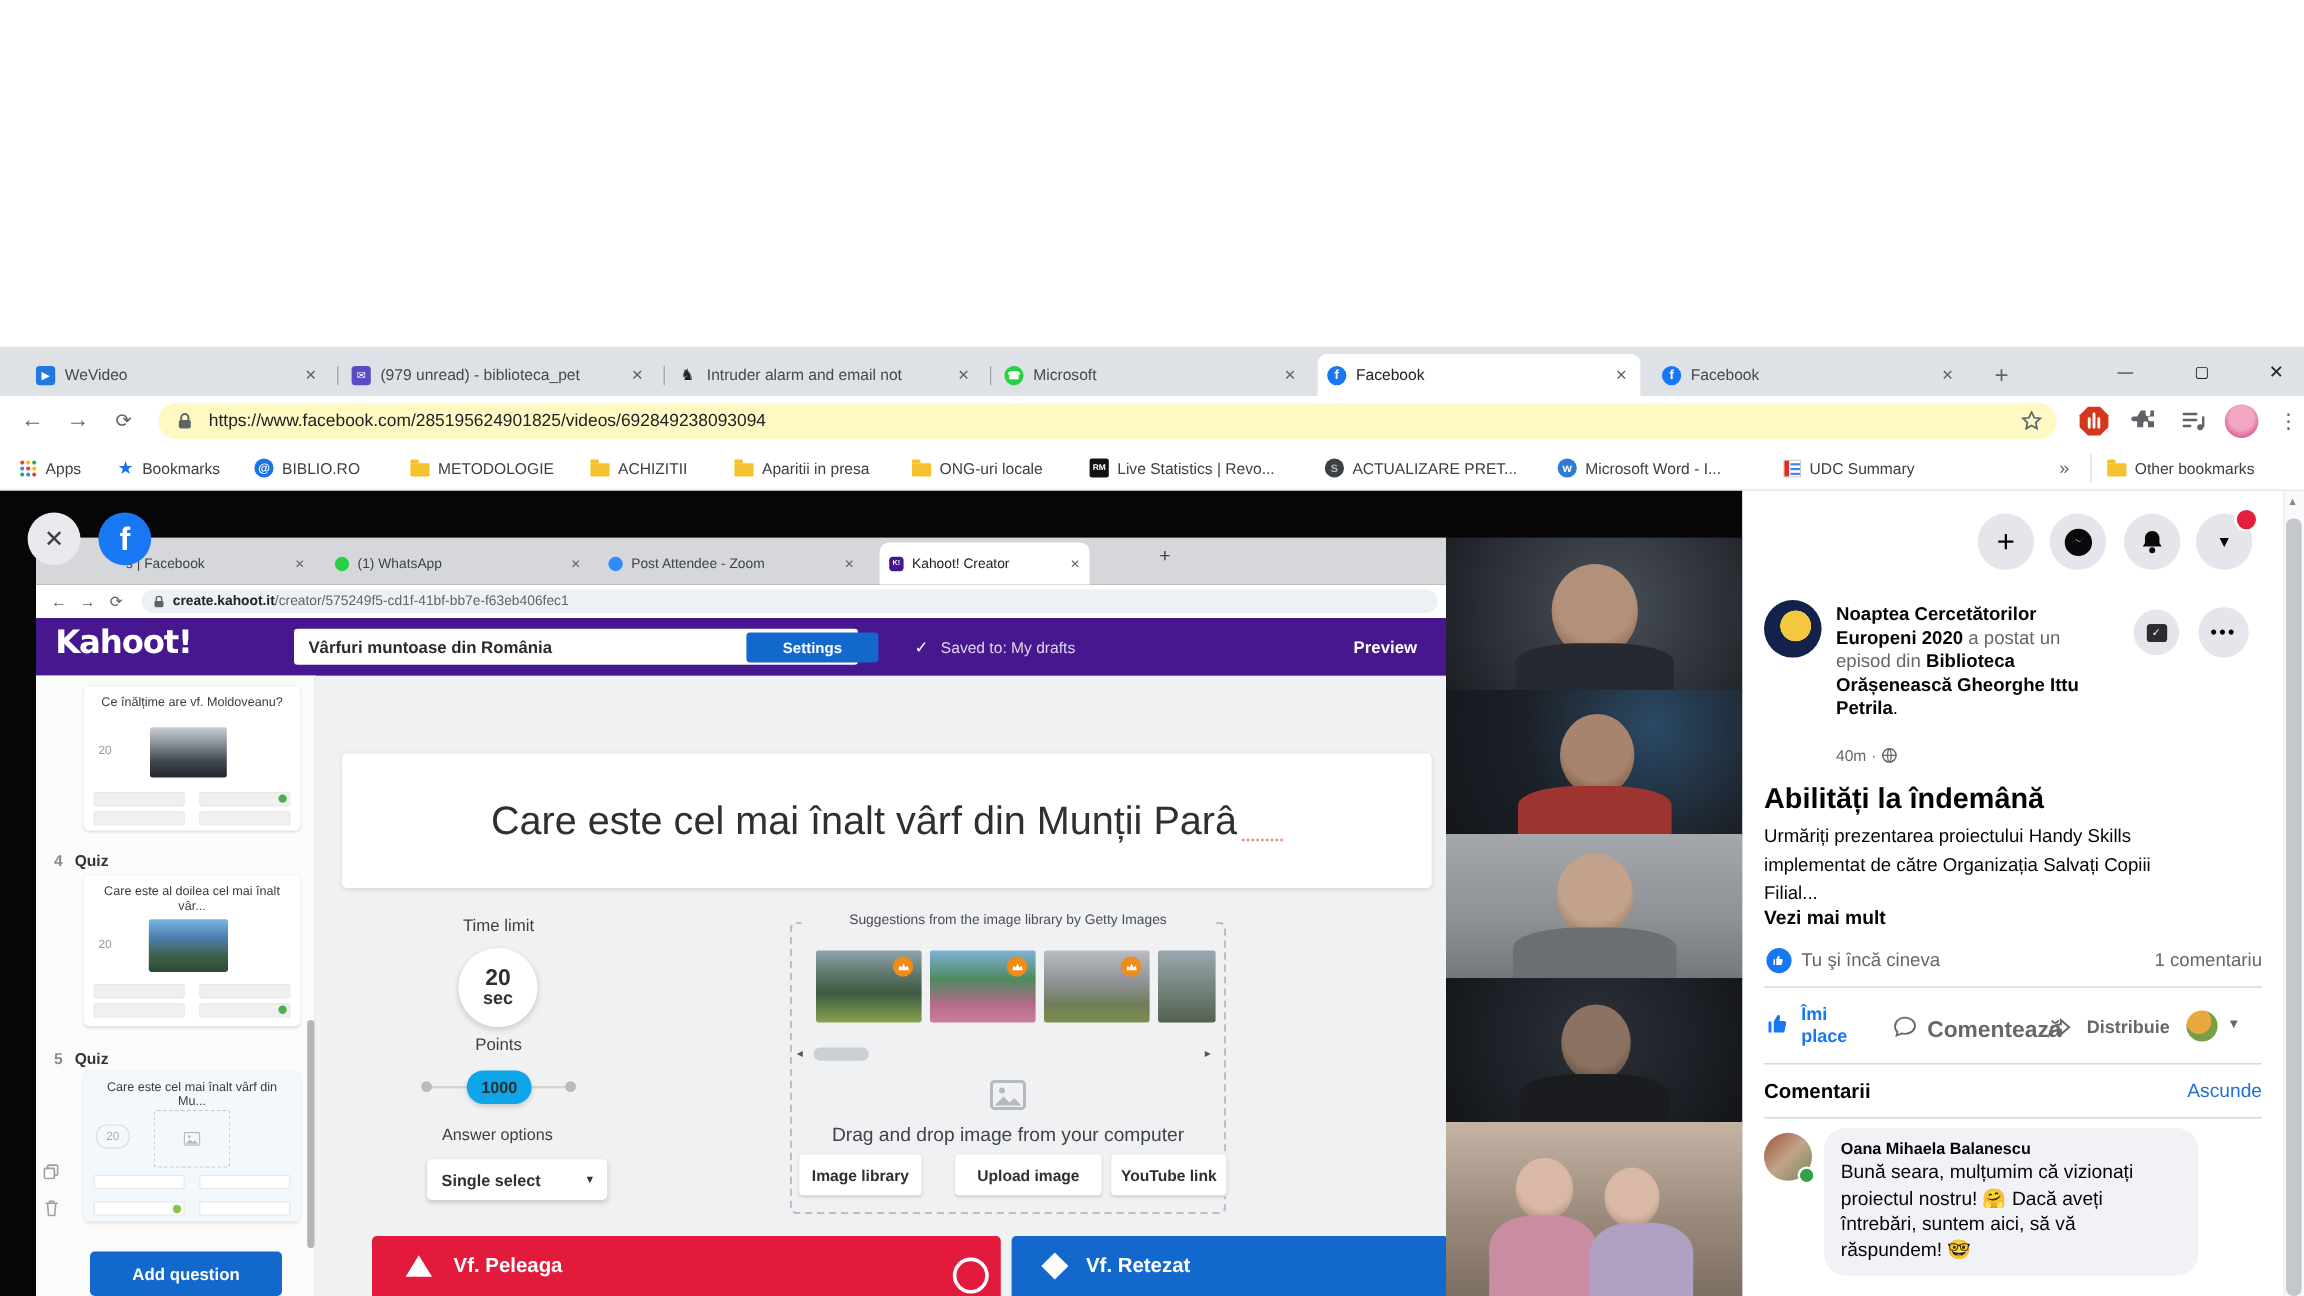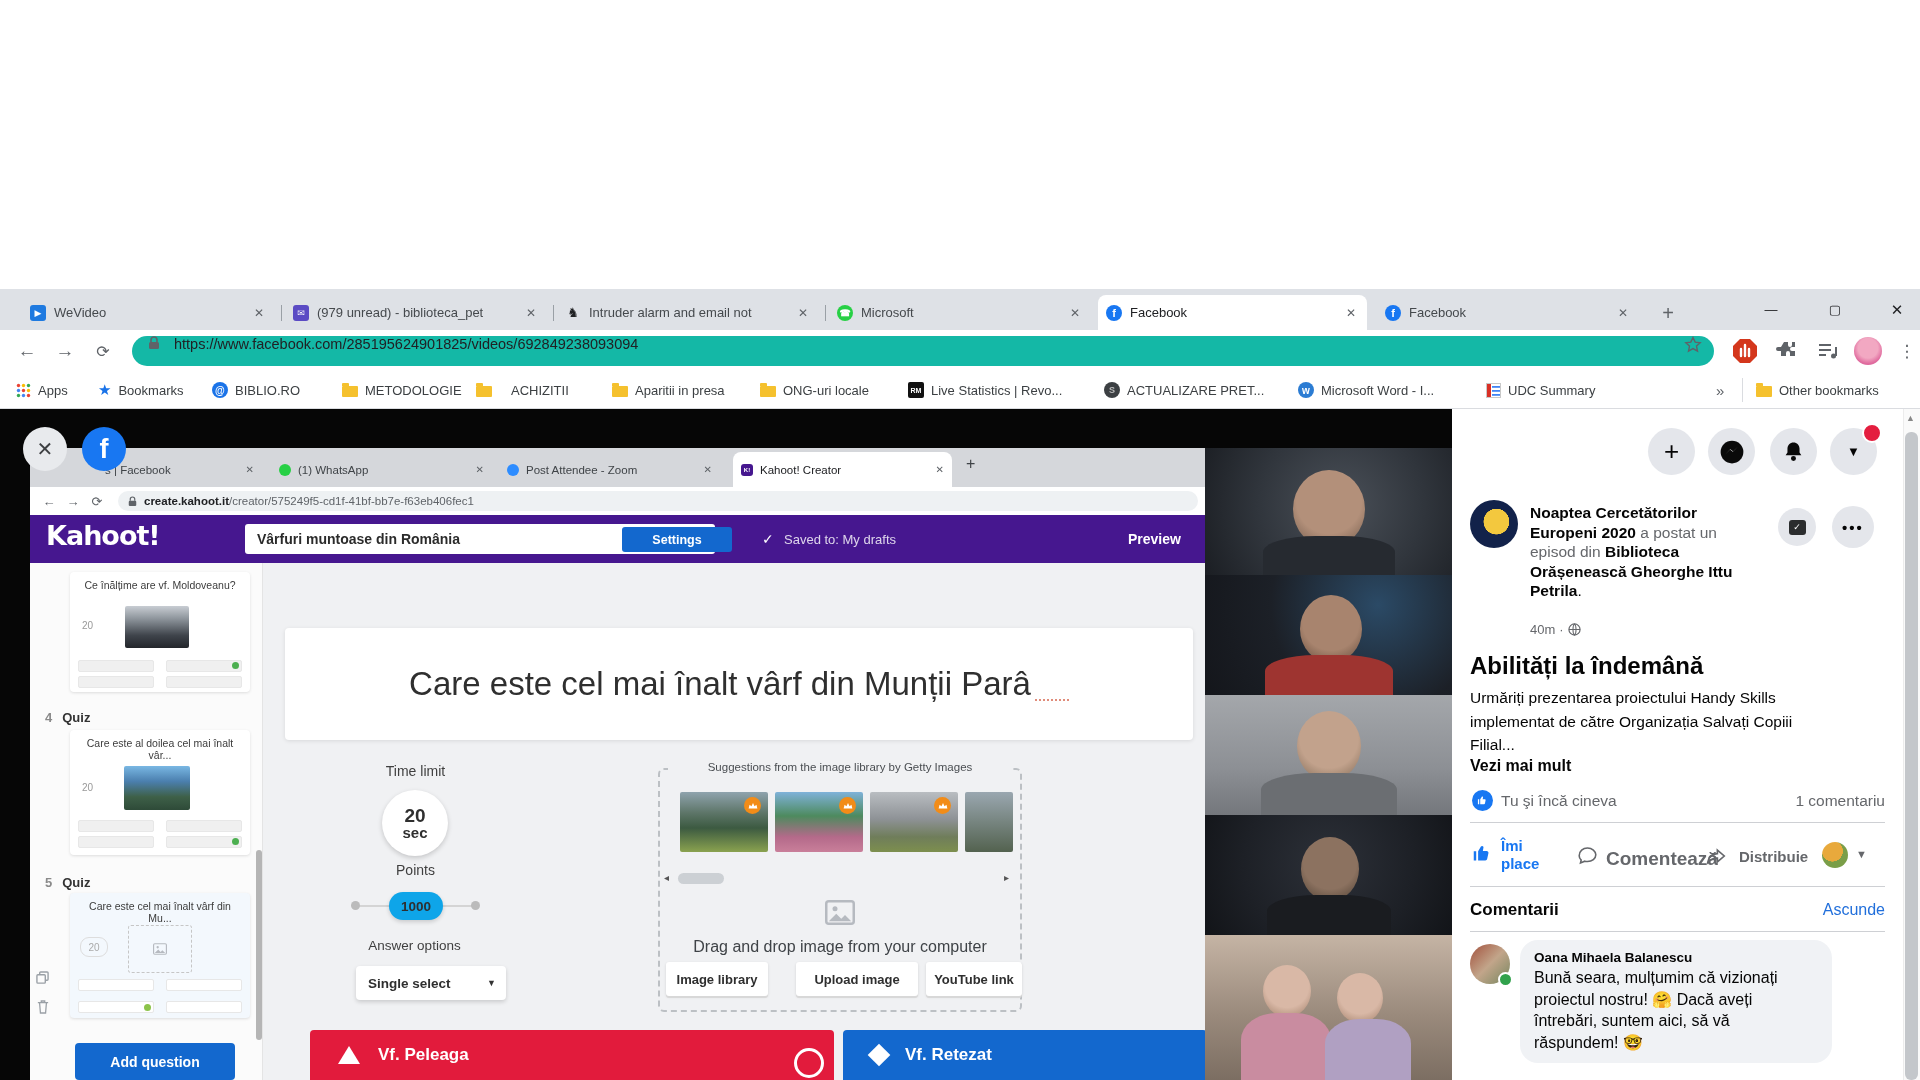--- a/index.html
+++ b/index.html
@@ -10,21 +10,21 @@
   .tabbar{position:absolute;left:0;top:289px;width:1920px;height:41px;background:#dee1e6;}
   .tab{position:absolute;top:295px;height:35px;border-radius:8px 8px 0 0;display:flex;align-items:center;font-size:13px;color:#45494d;padding:0 8px;box-sizing:border-box;}
   .tab.active{background:#fff;color:#202124;}
   .tab .favicon{width:16px;height:16px;margin-right:8px;flex:0 0 16px;display:flex;align-items:center;justify-content:center;border-radius:3px;font-size:9px;color:#fff;}
   .tab .tlabel{flex:1;white-space:nowrap;overflow:hidden;}
   .tab .tclose{flex:0 0 16px;text-align:center;color:#5f6368;font-size:12px;}
   .tabsep{position:absolute;top:305px;width:1px;height:16px;background:#9aa0a6;}
   .winbtn{position:absolute;top:289px;width:46px;height:41px;display:flex;align-items:center;justify-content:center;color:#202124;font-size:13px;}
   .addressbar{position:absolute;left:0;top:330px;width:1920px;height:42px;background:#fff;}
   .navbtn{position:absolute;top:336px;width:34px;height:30px;display:flex;align-items:center;justify-content:center;color:#5f6368;font-size:19px;}
-  .urlpill{position:absolute;left:132px;top:336px;width:1582px;height:30px;background:#14b8a6;border-radius:15px;display:flex;align-items:flex-start;}
+  .urlpill{position:absolute;left:132px;top:336px;width:1582px;height:30px;background:#fef9c3;border-radius:15px;display:flex;align-items:center;}
   .urltext{font-size:14.5px;color:#202124;margin-left:14px;white-space:nowrap;}
   .bookbar{position:absolute;left:0;top:372px;width:1920px;height:37px;background:#fff;border-bottom:1px solid #dadce0;box-sizing:border-box;}
   .bkitem{position:absolute;top:372px;height:36px;display:flex;align-items:center;font-size:13px;color:#3c4043;white-space:nowrap;}
   .bkicon{margin-right:7px;display:flex;align-items:center;justify-content:center;}
   .folder{width:16px;height:11px;background:#f5c12e;border-radius:1px;position:relative;margin-top:2px;}
   .folder::before{content:"";position:absolute;top:-3px;left:0;width:7px;height:3px;background:#f5c12e;border-radius:1px 1px 0 0;}
   .circico{border-radius:50%;display:flex;align-items:center;justify-content:center;color:#fff;font-weight:bold;}
   
   .videoarea{position:absolute;left:0;top:409px;width:1452px;height:671px;background:#060606;}
   .innerstrip{position:absolute;left:30px;top:448px;width:1175px;height:39px;background:#d5d7db;}
@@ -172,21 +172,21 @@
   <div class="bkitem" style="left:212px;">
     <span class="bkicon circico" style="width:16px;height:16px;background:#1a73e8;font-size:10px;">@</span>
     <span>BIBLIO.RO</span>
   </div>
   <div class="bkitem" style="left:342px;">
     <span class="bkicon">
         <span class="folder"></span>
       </span>
     <span>METODOLOGIE</span>
   </div>
-  <div class="bkitem" style="left:476px;gap:12px;">
+  <div class="bkitem" style="left:492px;">
     <span class="bkicon">
         <span class="folder"></span>
       </span>
     <span>ACHIZITII</span>
   </div>
   <div class="bkitem" style="left:612px;">
     <span class="bkicon">
         <span class="folder"></span>
       </span>
     <span>Aparitii in presa</span>
@@ -242,21 +242,21 @@
   <div class="itab" style="left:271px;width:221px;">
     <span class="favicon" style="background:#27d045;border-radius:50%;"></span>
     <span class="tlabel">(1) WhatsApp</span>
     <span class="tclose">✕</span>
   </div>
   <div class="itab" style="left:499px;width:221px;">
     <span class="favicon" style="background:#2d8cff;border-radius:50%;"></span>
     <span class="tlabel">Post Attendee - Zoom</span>
     <span class="tclose">✕</span>
   </div>
-  <div class="itab active" style="left:733px;width:219px;">
+  <div class="itab active" style="left:733px;width:175px;">
     <span class="favicon" style="background:#46178f;font-weight:bold;">K!</span>
     <span class="tlabel">Kahoot! Creator</span>
     <span class="tclose">✕</span>
   </div>
   <div class="abs" style="left:966px;top:455px;color:#3f4347;font-size:16px;">+</div>
 
   <div class="inneraddr"></div>
   <div class="knav" style="left:38px;">←</div>
   <div class="knav" style="left:62px;">→</div>
   <div class="knav" style="left:86px;">⟳</div>

